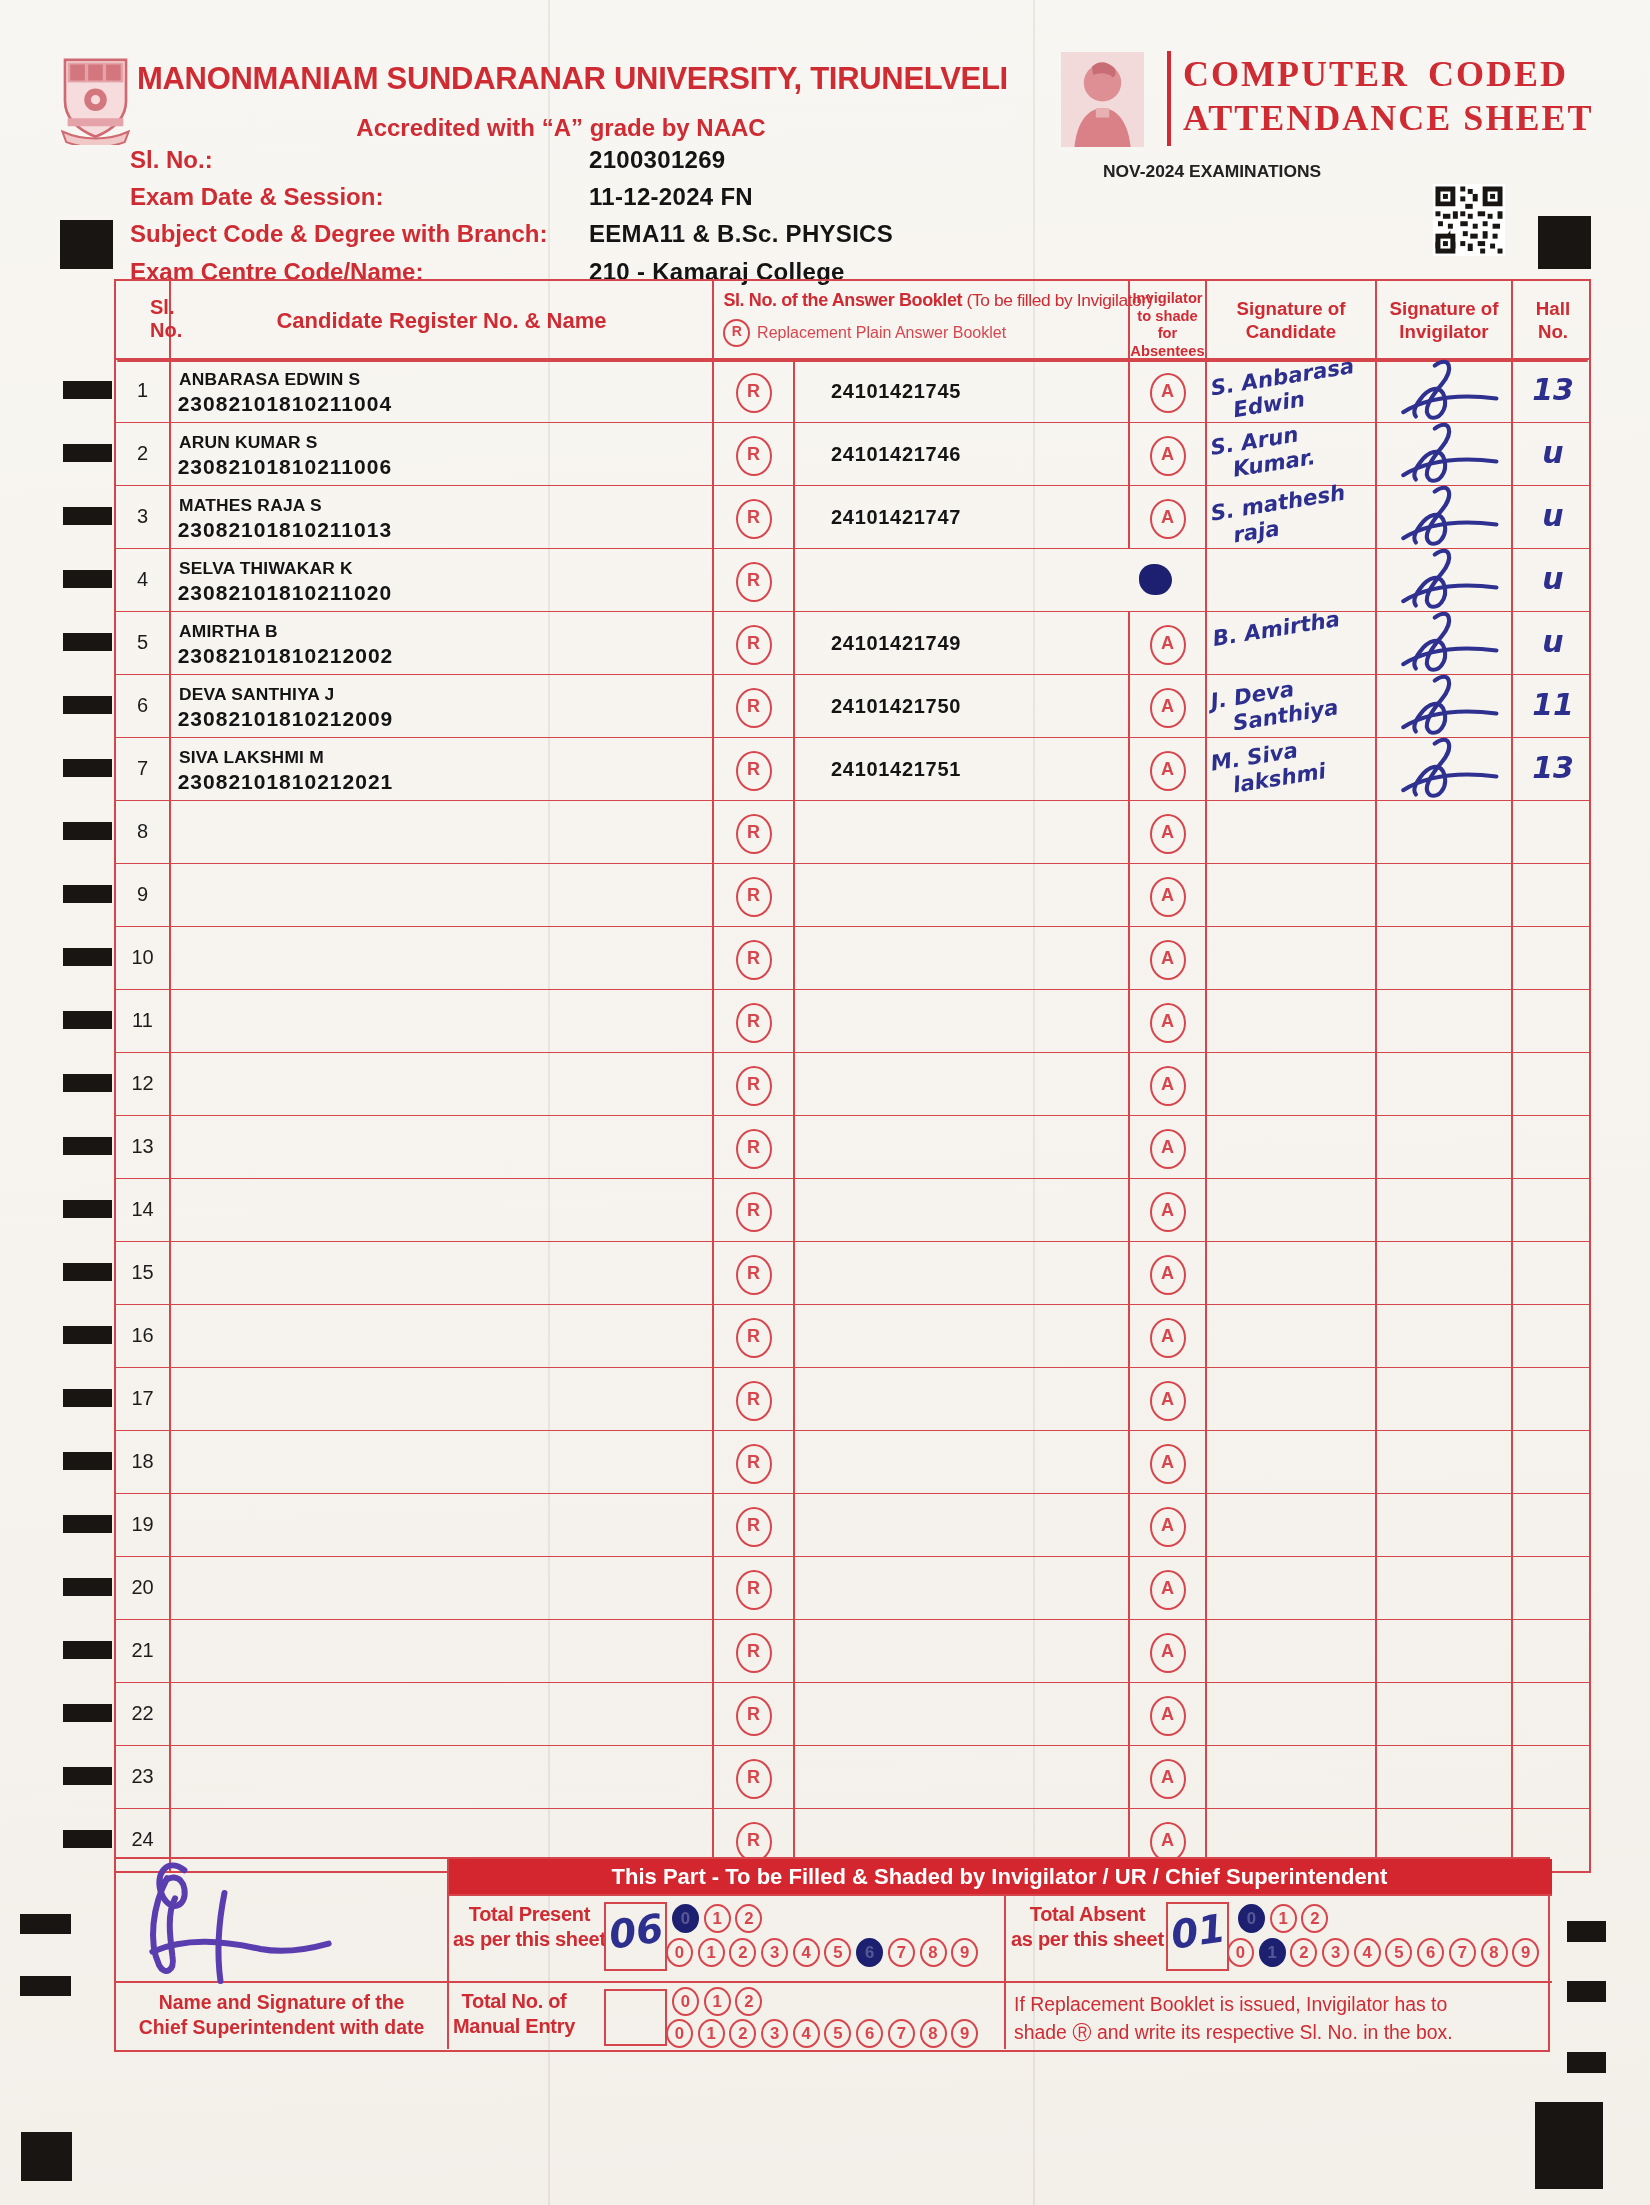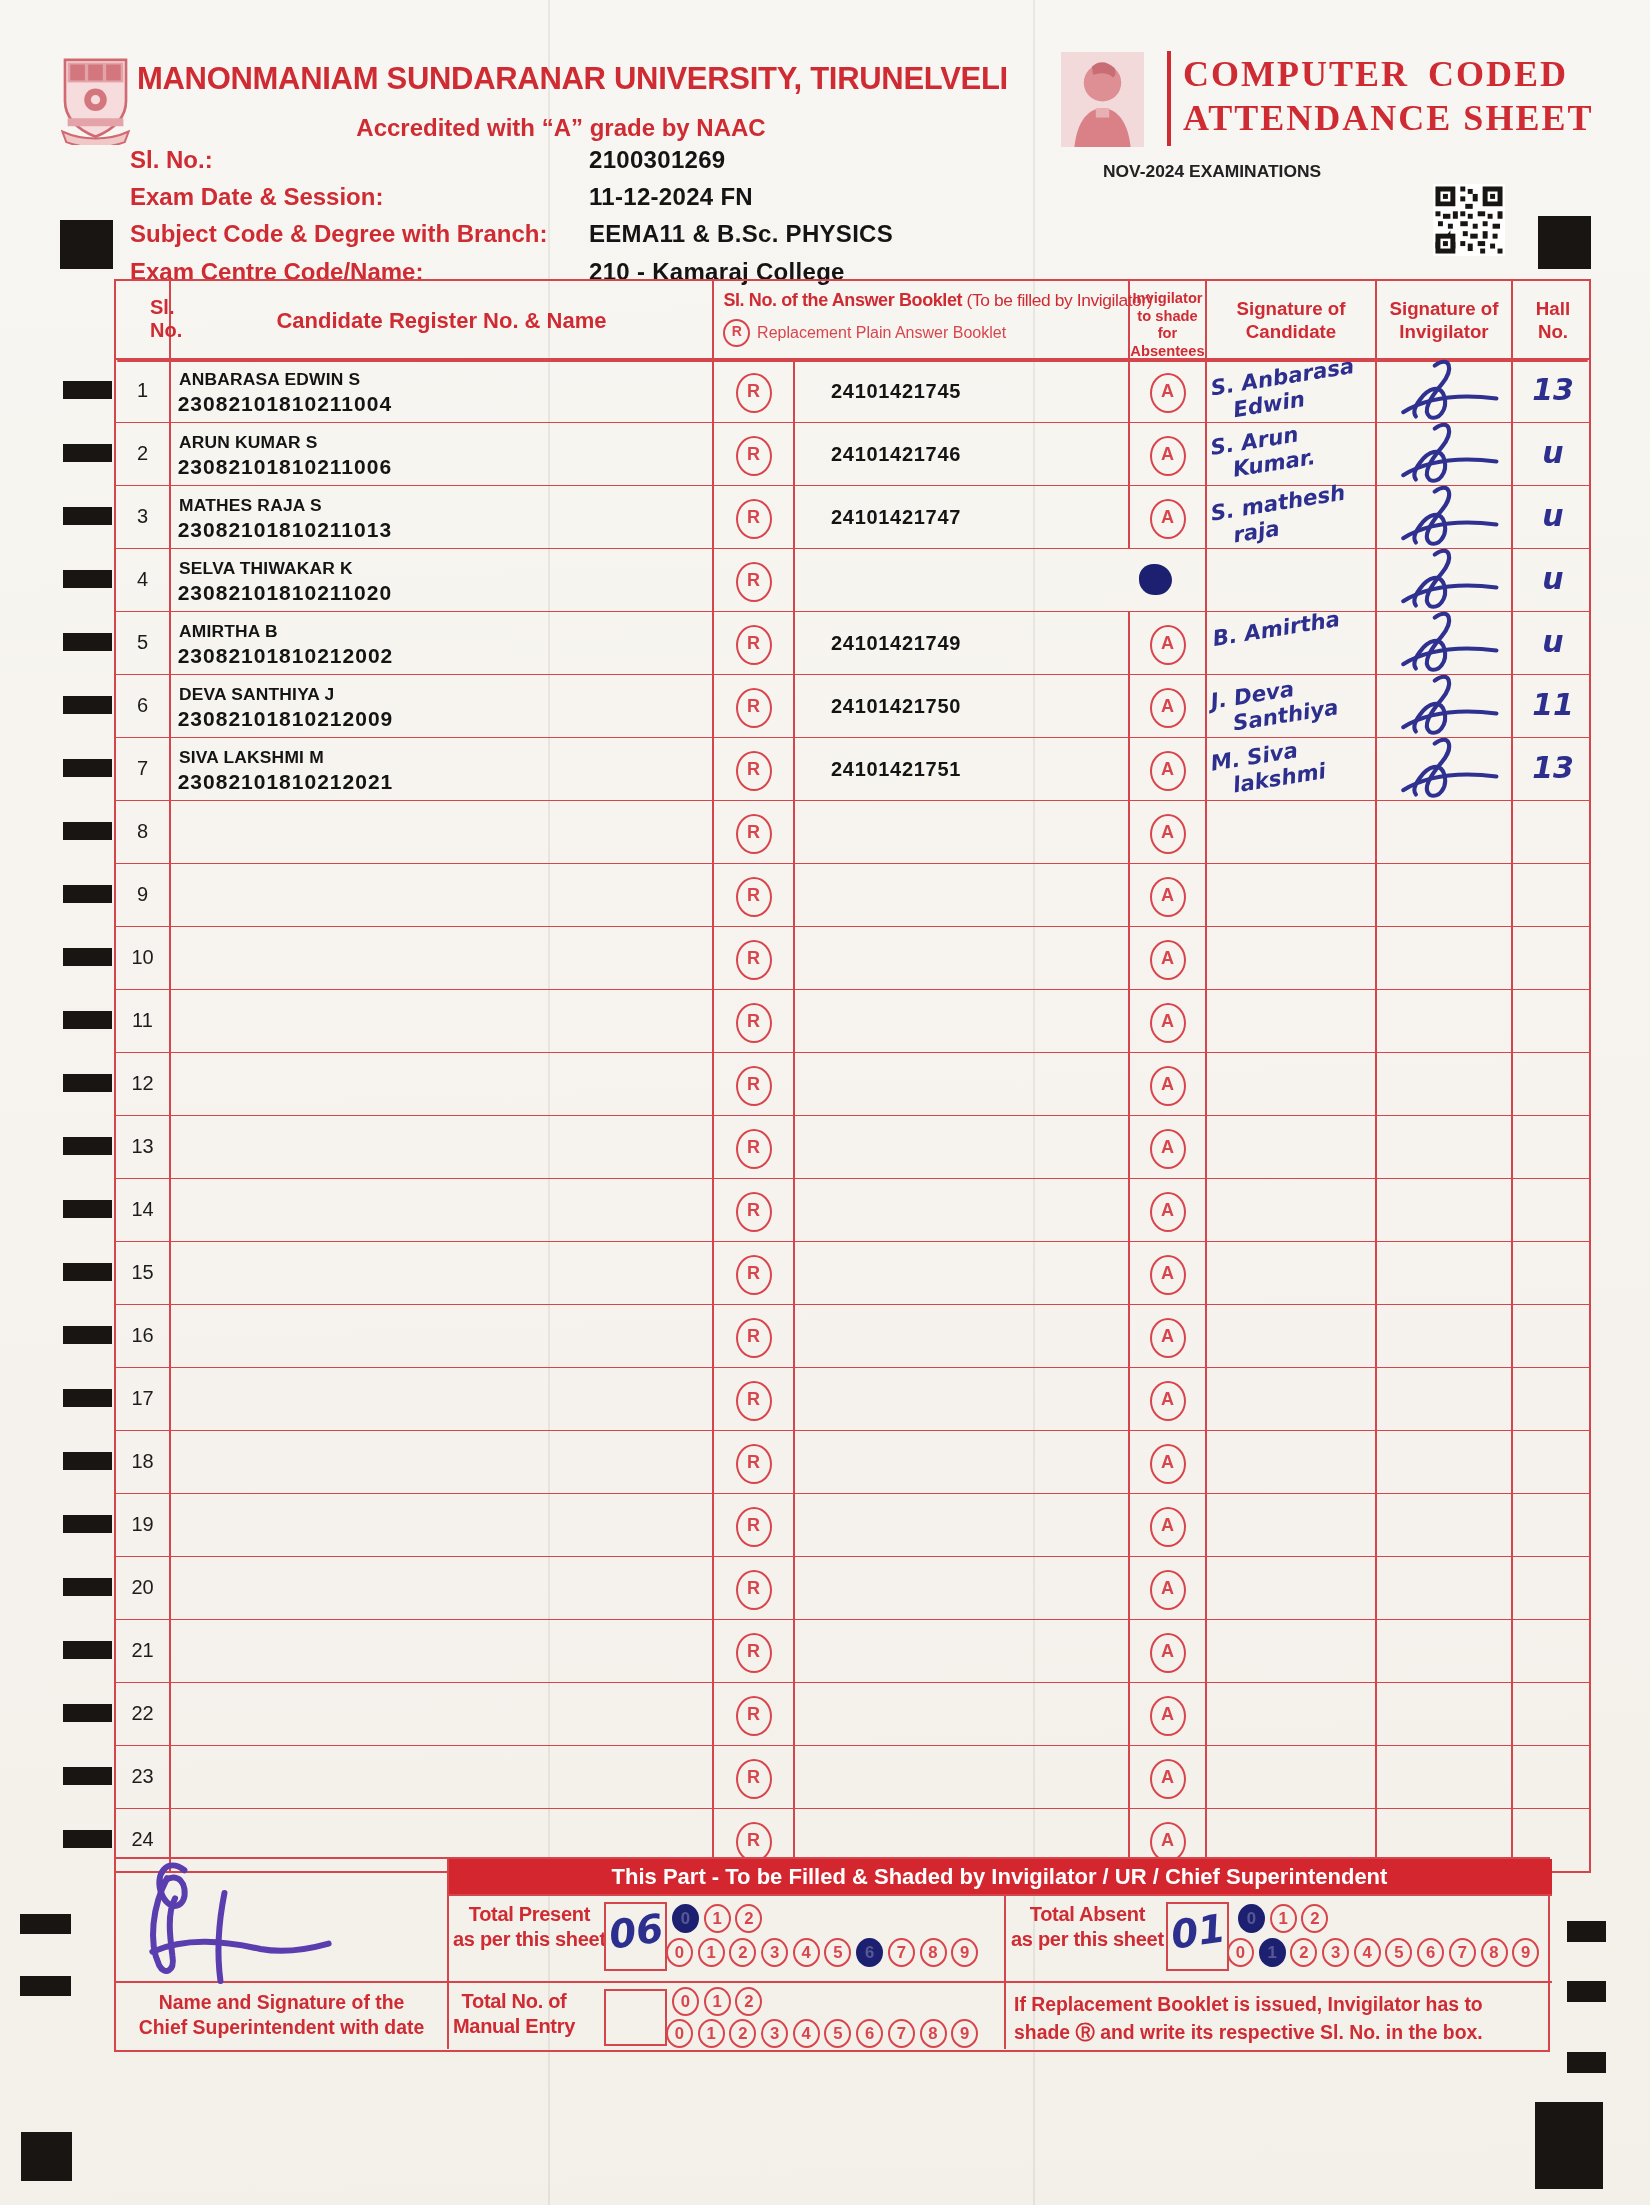--- a/index.html
+++ b/index.html
@@ -73,21 +73,21 @@
   .fhl2{position:absolute;left:0;top:122px;width:1436px;height:2px;background:#d4464b;}
   .flabel{position:absolute;font-size:20px;line-height:25px;font-weight:bold;color:#cf2b33;
           letter-spacing:-0.3px;white-space:nowrap;text-align:center;}
   .fbox{position:absolute;width:63px;border:2px solid #d4464b;box-sizing:border-box;}
   .fbox .hv{position:absolute;left:2.7px;top:5.3px;font-size:39px;font-weight:bold;transform:rotate(-8deg);}
   .strip{position:absolute;display:flex;gap:4.7px;}
   .bub{width:27px;height:29px;border:2px solid #d8454c;border-radius:50%;box-sizing:border-box;
        text-align:center;line-height:25px;font-size:16.7px;font-weight:bold;color:#d8454c;}
   .bub.shaded{background:#1d2070;border-color:#1d2070;color:rgba(255,255,255,.25);}
   .fnote{position:absolute;left:898px;top:131px;width:534px;font-size:19.4px;line-height:28px;
-         font-weight:bold;color:#cf2b33;}
+         font-weight:normal;color:#cf2b33;}
   .chief{position:absolute;left:0;top:131px;width:331px;text-align:center;font-size:19.4px;
          line-height:25px;font-weight:bold;color:#cf2b33;}
   .csvg{position:absolute;left:6.7px;top:-9.4px;width:227px;height:154px;overflow:visible;}
 </style>
 </head>
 <body>
 
 <div class="page">
 
   <div class="fold" style="left:548px"></div>

